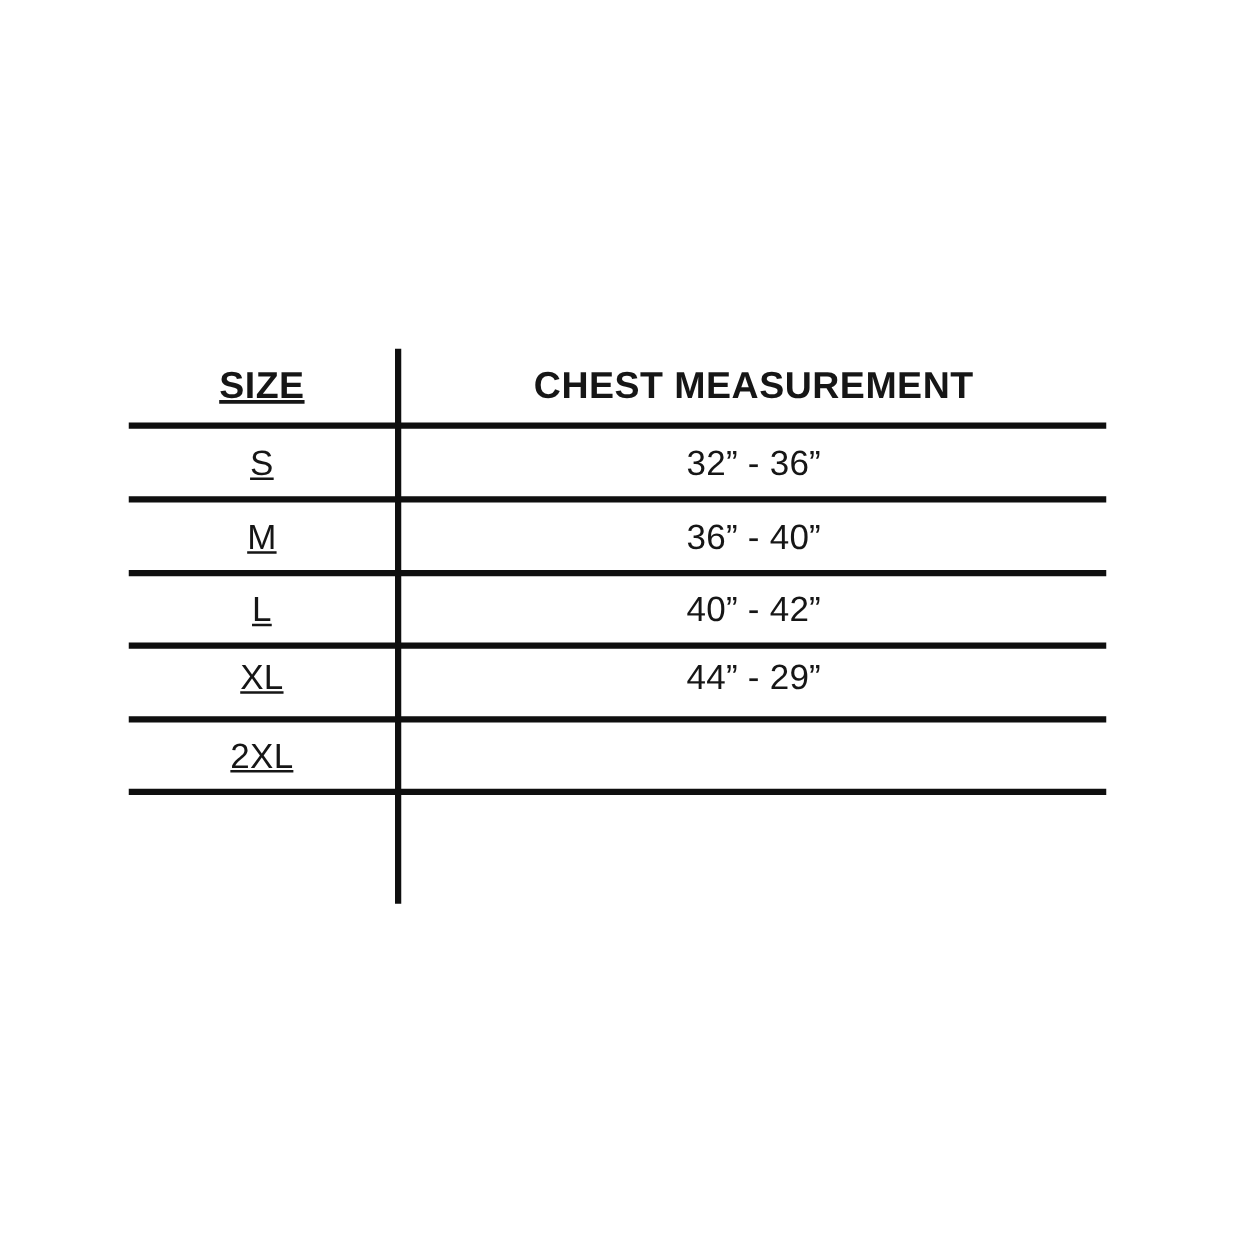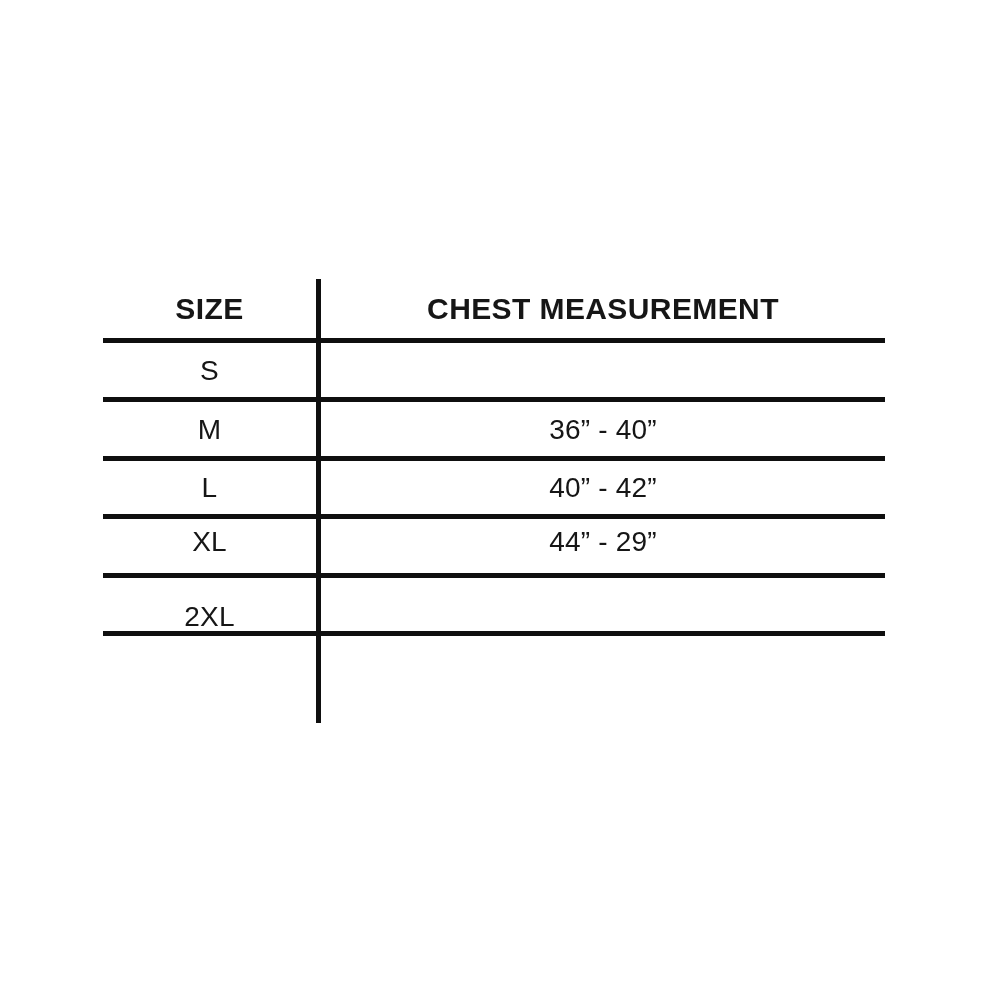--- a/index.html
+++ b/index.html
@@ -17,28 +17,28 @@
     position: absolute;
     display: flex;
     align-items: center;
     justify-content: center;
     text-align: center;
     font-size: 28px;
     line-height: 35px;
     white-space: pre-line;
     letter-spacing: 0.2px;
   }
-  .size-col  { left: 103px; width: 213px; }
+  .size-col  { left: 103px; width: 213px; text-decoration: underline; }
   .chest-col { left: 321px; width: 564px; }
   .band-h { top: 278px; height: 60px; font-weight: 700; font-size: 30px; letter-spacing: 0.4px; }
   .r1 { top: 343px; height: 54px; }
   .r2 { top: 402px; height: 54px; }
   .r3 { top: 461px; height: 53px; }
   .r4 { top: 519px; height: 44px; }
-  .r5 { top: 578px; height: 53px; margin-top: 12px; }
+  .r5 { top: 578px; height: 53px; }
   .r6 { top: 638px; height: 86px; }
   .hline {
     position: absolute;
     left: 103px;
     width: 782px;
     height: 5px;
     background: #0f0f0f;
   }
   .l1 { top: 338px; }
   .l2 { top: 397px; }
@@ -65,20 +65,21 @@
   <div class="hline l2"></div>
   <div class="hline l3"></div>
   <div class="hline l4"></div>
   <div class="hline l5"></div>
   <div class="hline l6"></div>
 
   <div class="cell size-col band-h">SIZE</div>
   <div class="cell chest-col band-h">CHEST MEASUREMENT</div>
 
   <div class="cell size-col r1">S</div>
+  <div class="cell chest-col r1">32” - 36”</div>
 
   <div class="cell size-col r2">M</div>
   <div class="cell chest-col r2">36” - 40”</div>
 
   <div class="cell size-col r3">L</div>
   <div class="cell chest-col r3">40” - 42”</div>
 
   <div class="cell size-col r4">XL</div>
   <div class="cell chest-col r4">44” - 29”</div>
 

